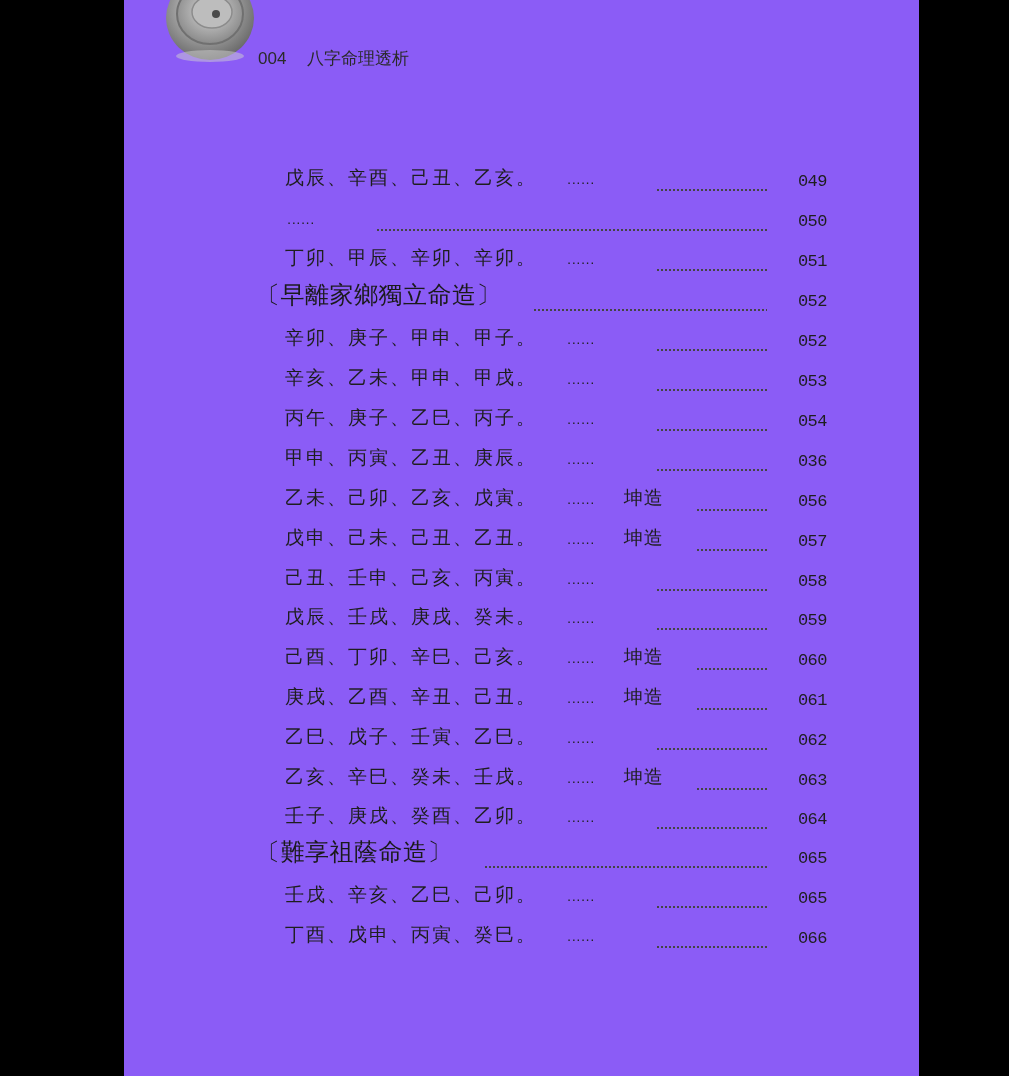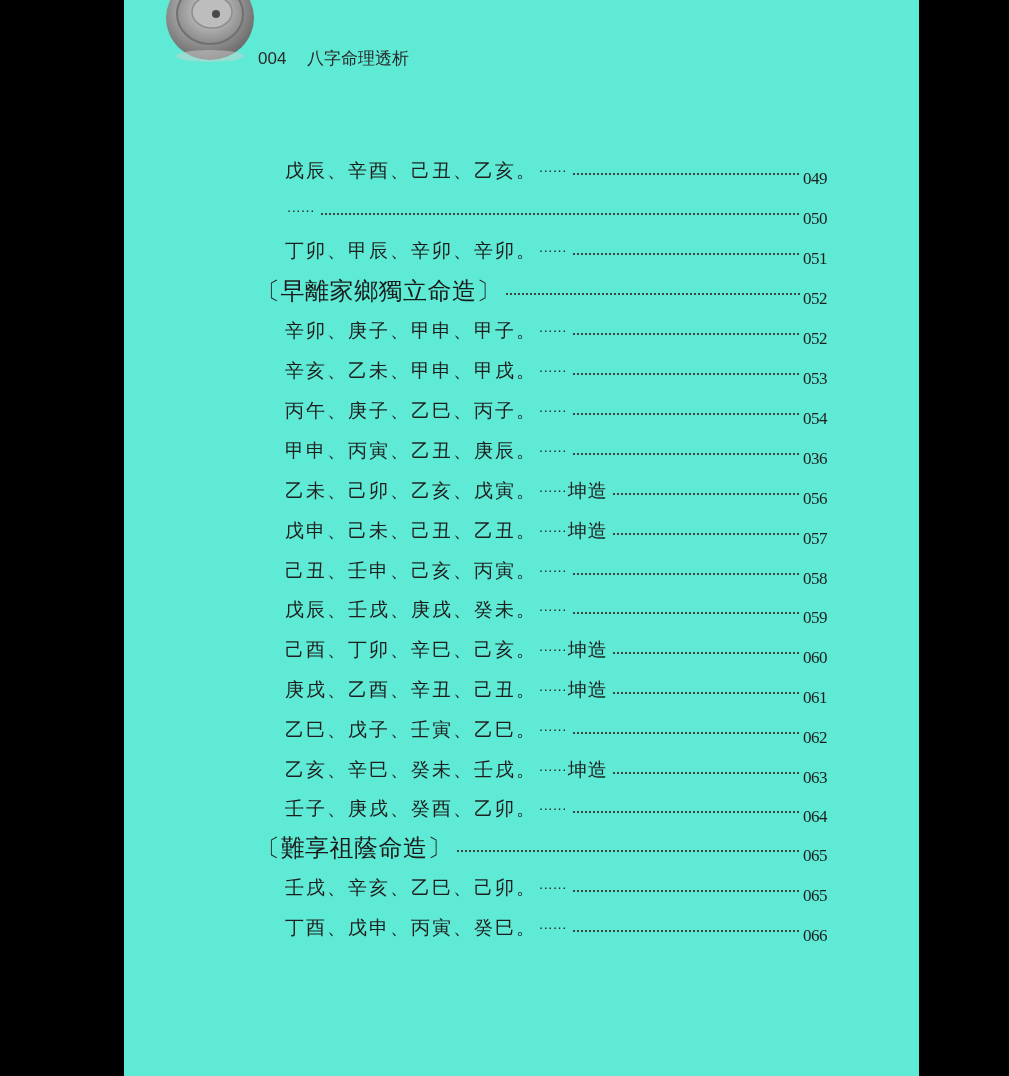--- a/index.html
+++ b/index.html
@@ -9,21 +9,21 @@
     width: 1009px;
     height: 1076px;
     overflow: hidden;
   }
   .page {
     position: absolute;
     left: 124px;
     top: 0;
     width: 795px;
     height: 1076px;
-    background: #5eead4;
+    background: #8b5cf6;
   }
   .deco {
     position: absolute;
     left: 40px;
     top: -22px;
     width: 92px;
     height: 88px;
   }
   .running-head {
     position: absolute;
@@ -41,22 +41,23 @@
   .toc {
     position: absolute;
     left: 0;
     top: 151px;
     width: 795px;
   }
   .toc-row {
     position: absolute;
     height: 40px;
     display: flex;
-    align-items: center;
+    align-items: flex-end;
     white-space: nowrap;
+    gap: 28px;
   }
   .toc-row.entry { left: 161px; width: 542px; }
   .toc-row.section { left: 132px; width: 571px; }
   .entry-text {
     font-family: "DejaVu Serif", "Liberation Serif", serif;
     font-size: 19px;
     color: #1e1e1e;
     letter-spacing: 2px;
   }
   .section-text {
@@ -81,21 +82,21 @@
   }
   .leader {
     flex: 1 1 auto;
     height: 2px;
     margin: 6px 3px 0 4px;
     background-image: radial-gradient(circle, #444 0.8px, transparent 1px);
     background-size: 4px 2px;
     background-repeat: repeat-x;
   }
   .pagenum {
-    font-family: Liberation Serif, serif;
+    font-family: Liberation Mono, monospace;
     font-size: 17px;
     color: #1e1e1e;
     letter-spacing: -0.5px;
     margin-top: 15px;
   }
 </style>
 </head>
 <body>
 
 <div class="page">

